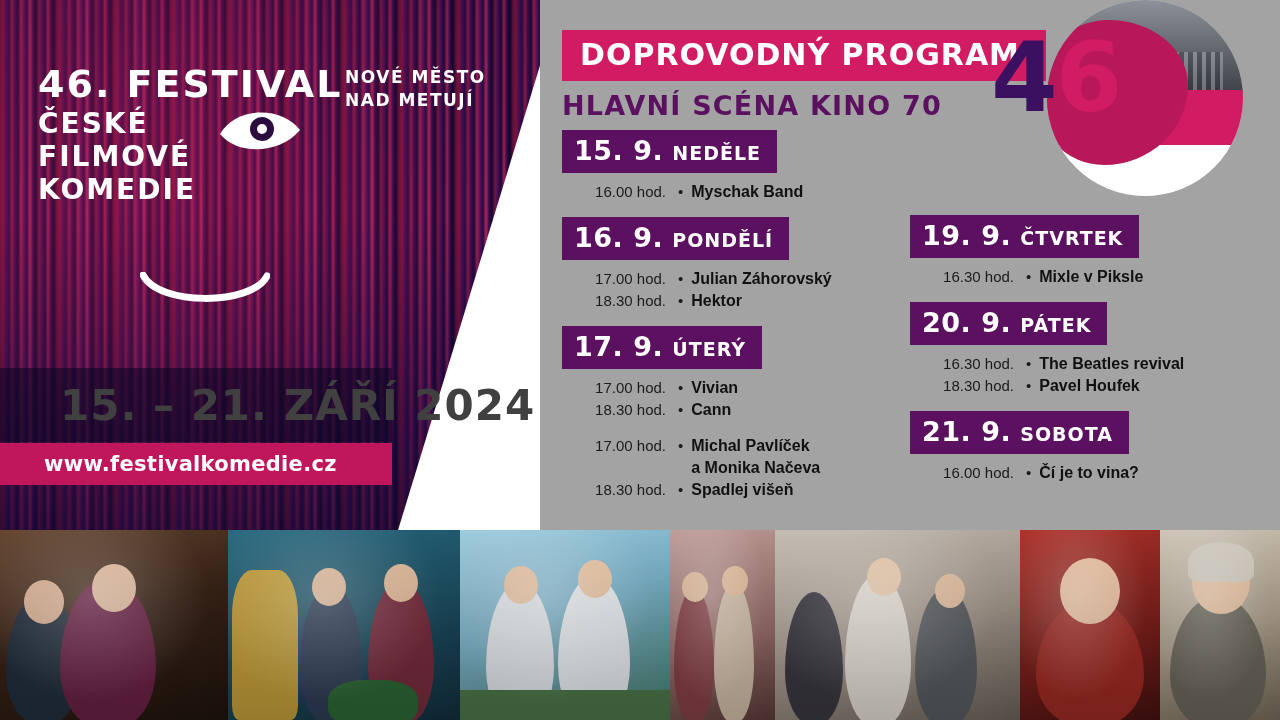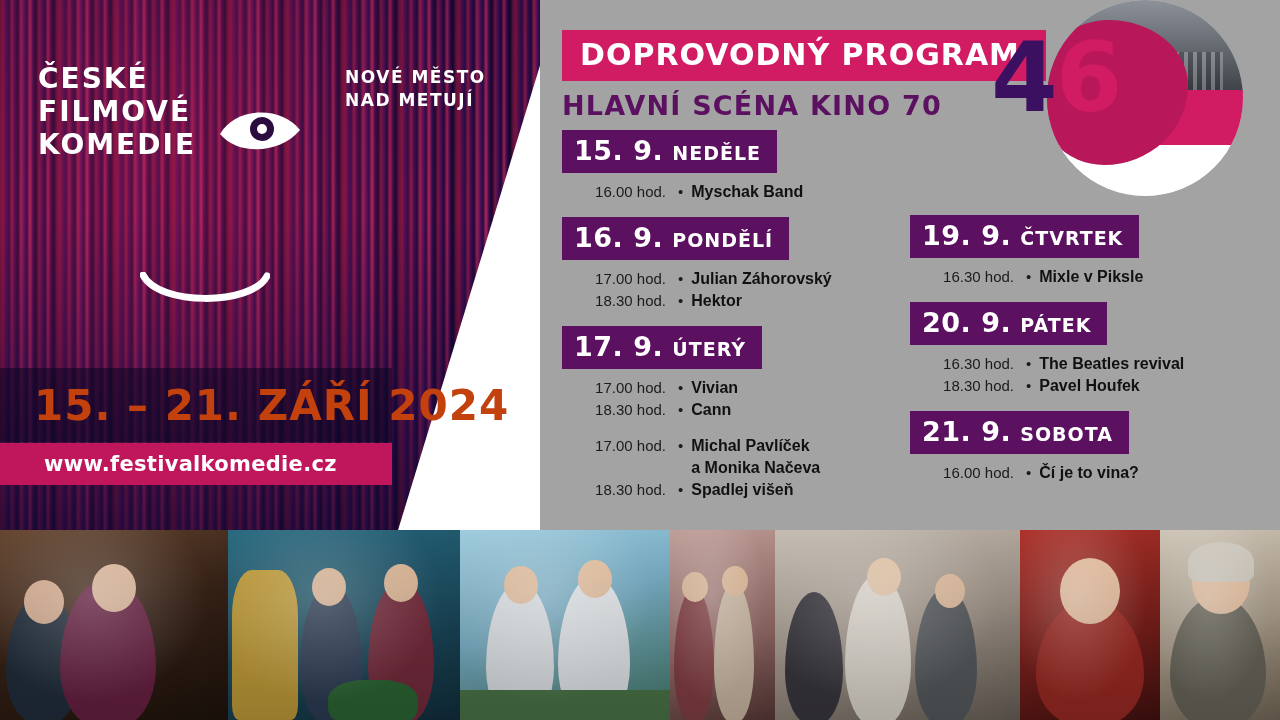--- a/index.html
+++ b/index.html
@@ -91,26 +91,26 @@
   }
 
   .date-band {
     position: absolute;
     left: 0; top: 368px;
     width: 392px; height: 74px;
     background: rgba(8,5,35,0.55);
     display: flex; align-items: center;
   }
   .date-band .date-text {
-    color: #c2410c;
+    color: #404040;
     font-family: "DejaVu Sans", sans-serif;
     font-weight: 700;
     font-size: 42px;
     letter-spacing: 1px;
-    padding-left: 34px;
+    padding-left: 60px;
     white-space: nowrap;
   }
   .web-band {
     position: absolute;
     left: 0; top: 443px;
     width: 392px; height: 42px;
     background: #c0175c;
     display: flex; align-items: center;
   }
   .web-band .web-text {
@@ -296,20 +296,21 @@
 </head>
 <body>
 
 <div class="poster">
 
   <div class="left-bg"></div>
   <div class="diagonal-white"></div>
   <div class="diagonal-white2"></div>
 
   <div class="logo-block">
+    <div class="logo-line first">46. FESTIVAL</div>
     <div class="logo-line">ČESKÉ</div>
     <div class="logo-line">FILMOVÉ</div>
     <div class="logo-line">KOMEDIE</div>
   </div>
 
   <div class="eye">
     <svg width="84" height="60" viewBox="0 0 84 60">
       <path d="M2 34 C18 6, 64 6, 82 30 C62 54, 20 56, 2 34 Z" fill="#ffffff"></path>
       <circle cx="44" cy="29" r="12" fill="#2b0c3e"></circle>
       <circle cx="44" cy="29" r="5" fill="#ffffff"></circle>

